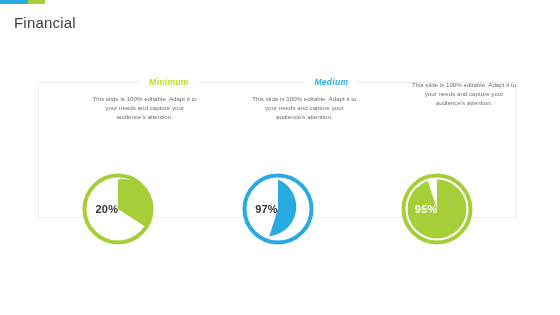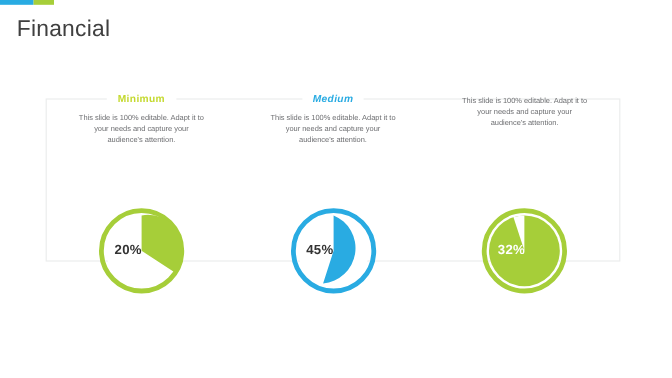--- a/index.html
+++ b/index.html
@@ -32,21 +32,21 @@
     width: 17px;
     height: 4px;
     background: #a6ce39;
   }
 
   
   .slide-title {
     position: absolute;
     left: 14px;
     top: 14px;
-    font-size: 19px;
+    font-size: 15px;
     color: #404040;
     letter-spacing: 0.2px;
     font-weight: 400;
   }
 
   
   .content-frame {
     position: absolute;
     left: 38px;
     top: 82px;
@@ -63,21 +63,21 @@
     top: 74px;
     width: 479px;
     height: 200px;
     display: flex;
   }
   .column {
     flex: 1 1 0;
     position: relative;
     display: flex;
     flex-direction: column;
-    align-items: center;
+    align-items: flex-end;
   }
 
   .col-heading {
     background: #ffffff;
     padding: 0 9px;
     font-size: 8.5px;
     font-weight: bold;
     letter-spacing: 0.3px;
     line-height: 12px;
     height: 12px;
@@ -165,32 +165,32 @@
   <div class="column">
     <div class="col-heading med">Medium</div>
     <div class="col-body">This slide is 100% editable. Adapt it to your needs and capture your audience's attention.</div>
     <div class="chart-wrap">
       <div class="chart">
         <svg viewBox="0 0 74 74">
           <circle cx="37" cy="37" r="33.5" fill="none" stroke="#29abe2" stroke-width="4"></circle>
           <circle cx="37" cy="37" r="29.5" fill="#ffffff"></circle>
           <path d="M 37 37 L 37 7.5 A 29.5 29.5 0 0 1 28.24 64.17 Z" fill="#29abe2"></path>
         </svg>
-        <div class="chart-label dark off-left">45%</div>
+        <div class="chart-label dark off-left">97%</div>
       </div>
     </div>
   </div>
 
   <div class="column">
     <div class="col-body">This slide is 100% editable. Adapt it to your needs and capture your audience's attention.</div>
     <div class="chart-wrap">
       <div class="chart">
         <svg viewBox="0 0 74 74">
           <circle cx="37" cy="37" r="33.5" fill="none" stroke="#a6ce39" stroke-width="4"></circle>
           <circle cx="37" cy="37" r="29.5" fill="#a6ce39"></circle>
           <path d="M 37 37 L 37 7.5 A 29.5 29.5 0 0 0 27.89 8.95 Z" fill="#ffffff"></path>
         </svg>
-        <div class="chart-label light off-left">32%</div>
+        <div class="chart-label light off-left">95%</div>
       </div>
     </div>
   </div>
 
 </div>
 
 </body></html>

